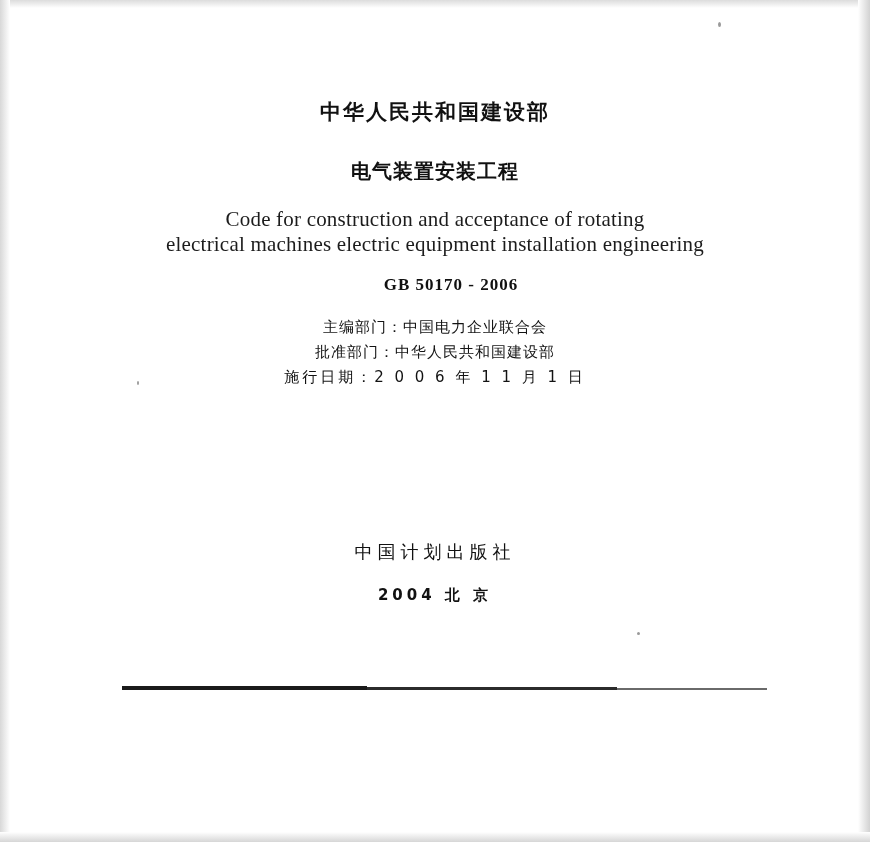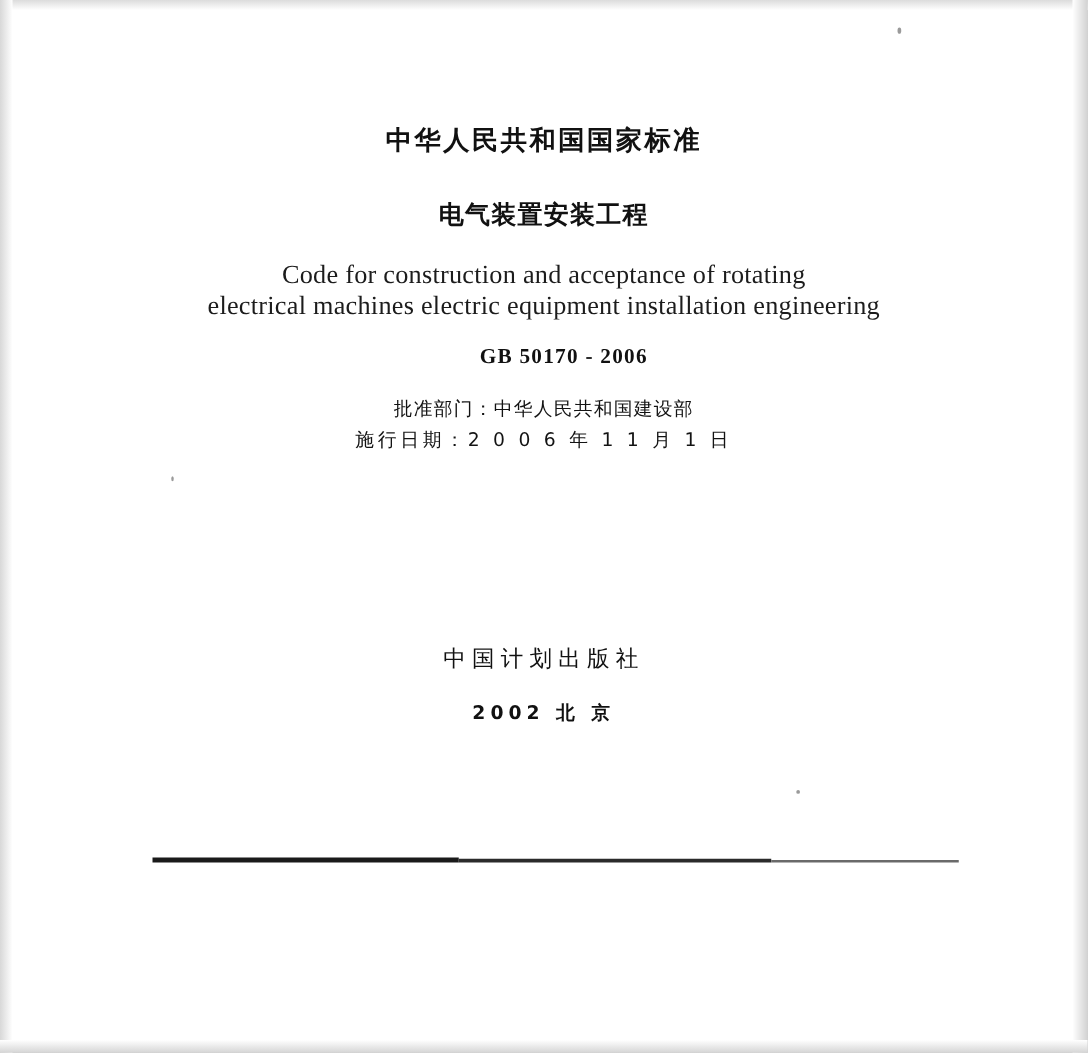--- a/index.html
+++ b/index.html
@@ -170,41 +170,42 @@
   <div class="scan-edge-left"></div>
   <div class="scan-edge-right"></div>
   <div class="scan-edge-bottom"></div>
 
   <div class="speck" style="left:718px; top:22px; width:3px; height:5px;"></div>
   <div class="speck" style="left:137px; top:381px; width:2px; height:4px;"></div>
   <div class="speck" style="left:637px; top:632px; width:3px; height:3px;"></div>
 
   <div class="content">
 
-    <div class="nat-std">中华人民共和国国家标准</div>
+    <div class="nat-std">中华人民共和国建设部</div>
 
     <div class="title-block">
       <div class="title-line">电气装置安装工程</div>
     </div>
 
     <div class="en-title">
       <div>Code for construction and acceptance of rotating</div>
       <div>electrical machines electric equipment installation engineering</div>
     </div>
 
     <div class="code-no">GB 50170 - 2006</div>
 
     <div class="meta">
+      <div>主编部门：中国电力企业联合会</div>
       <div>批准部门：中华人民共和国建设部</div>
       <div class="row-date">施行日期：2 0 0 6 年 1 1 月 1 日</div>
     </div>
 
     <div class="publisher">中国计划出版社</div>
 
-    <div class="pubyear">2002  北  京</div>
+    <div class="pubyear">2004  北  京</div>
 
   </div>
 
   <div class="rule">
     <div class="seg-a"></div>
     <div class="seg-b"></div>
     <div class="seg-c"></div>
   </div>
 
 </div>

